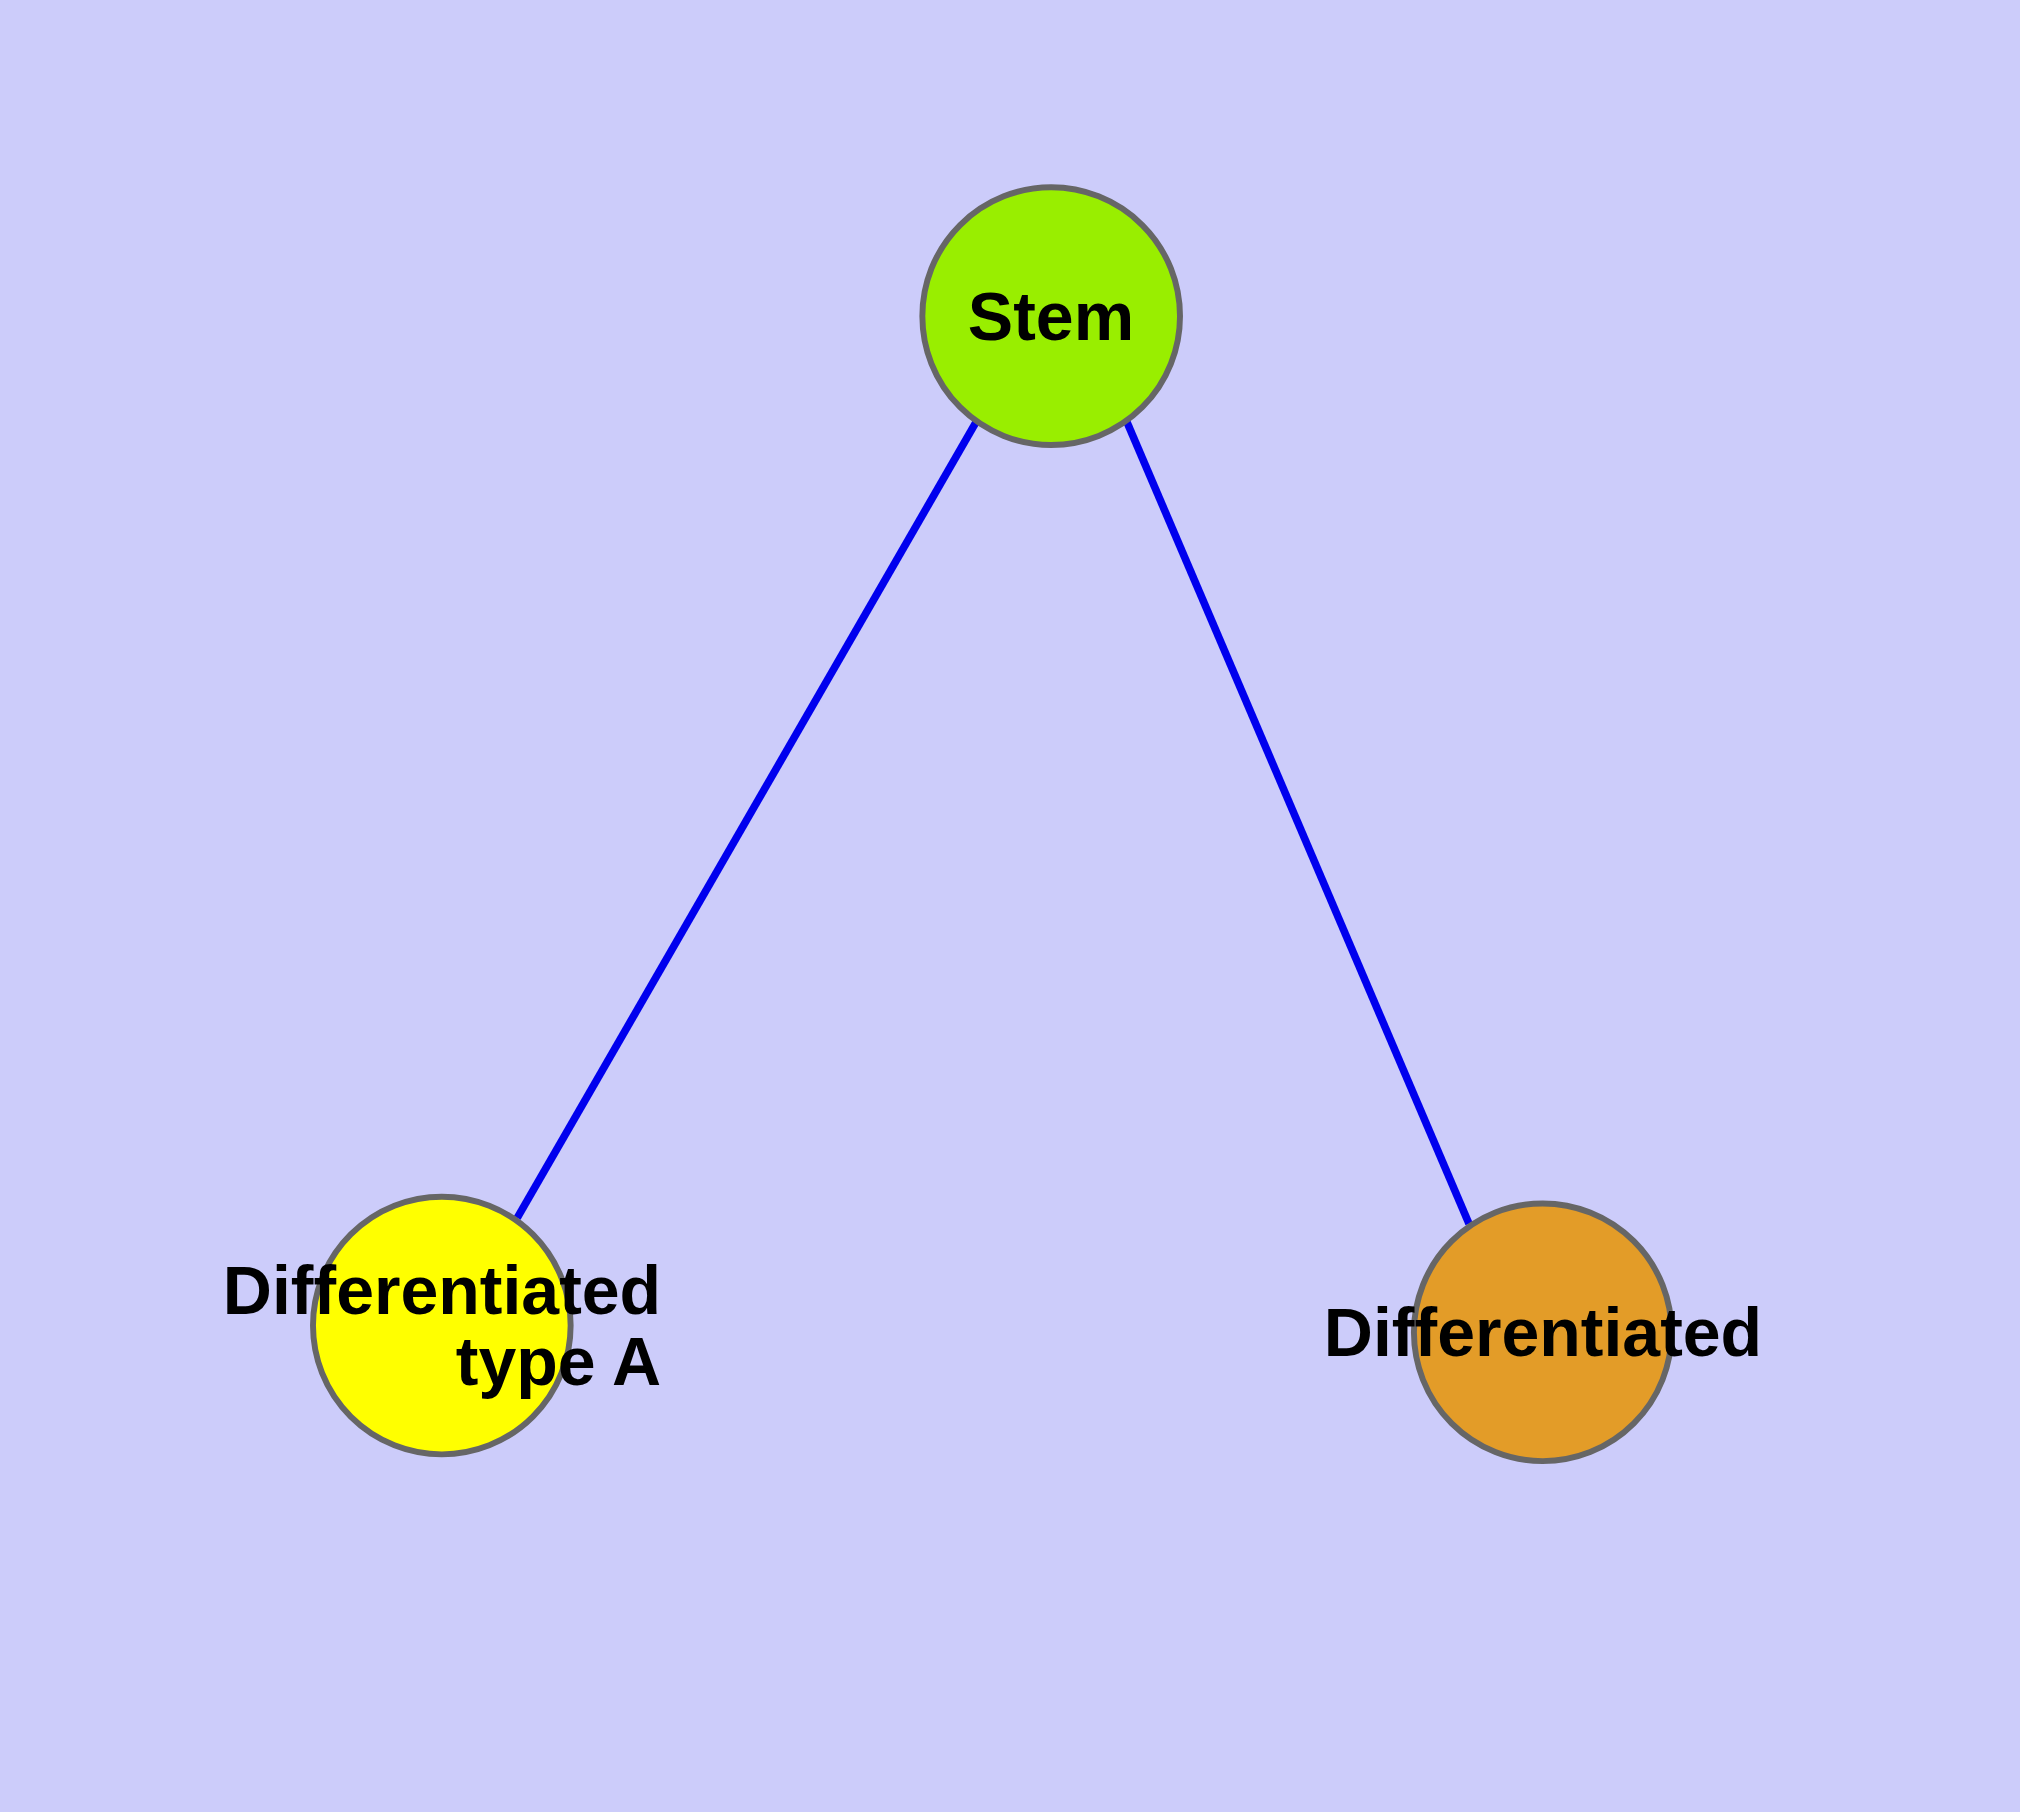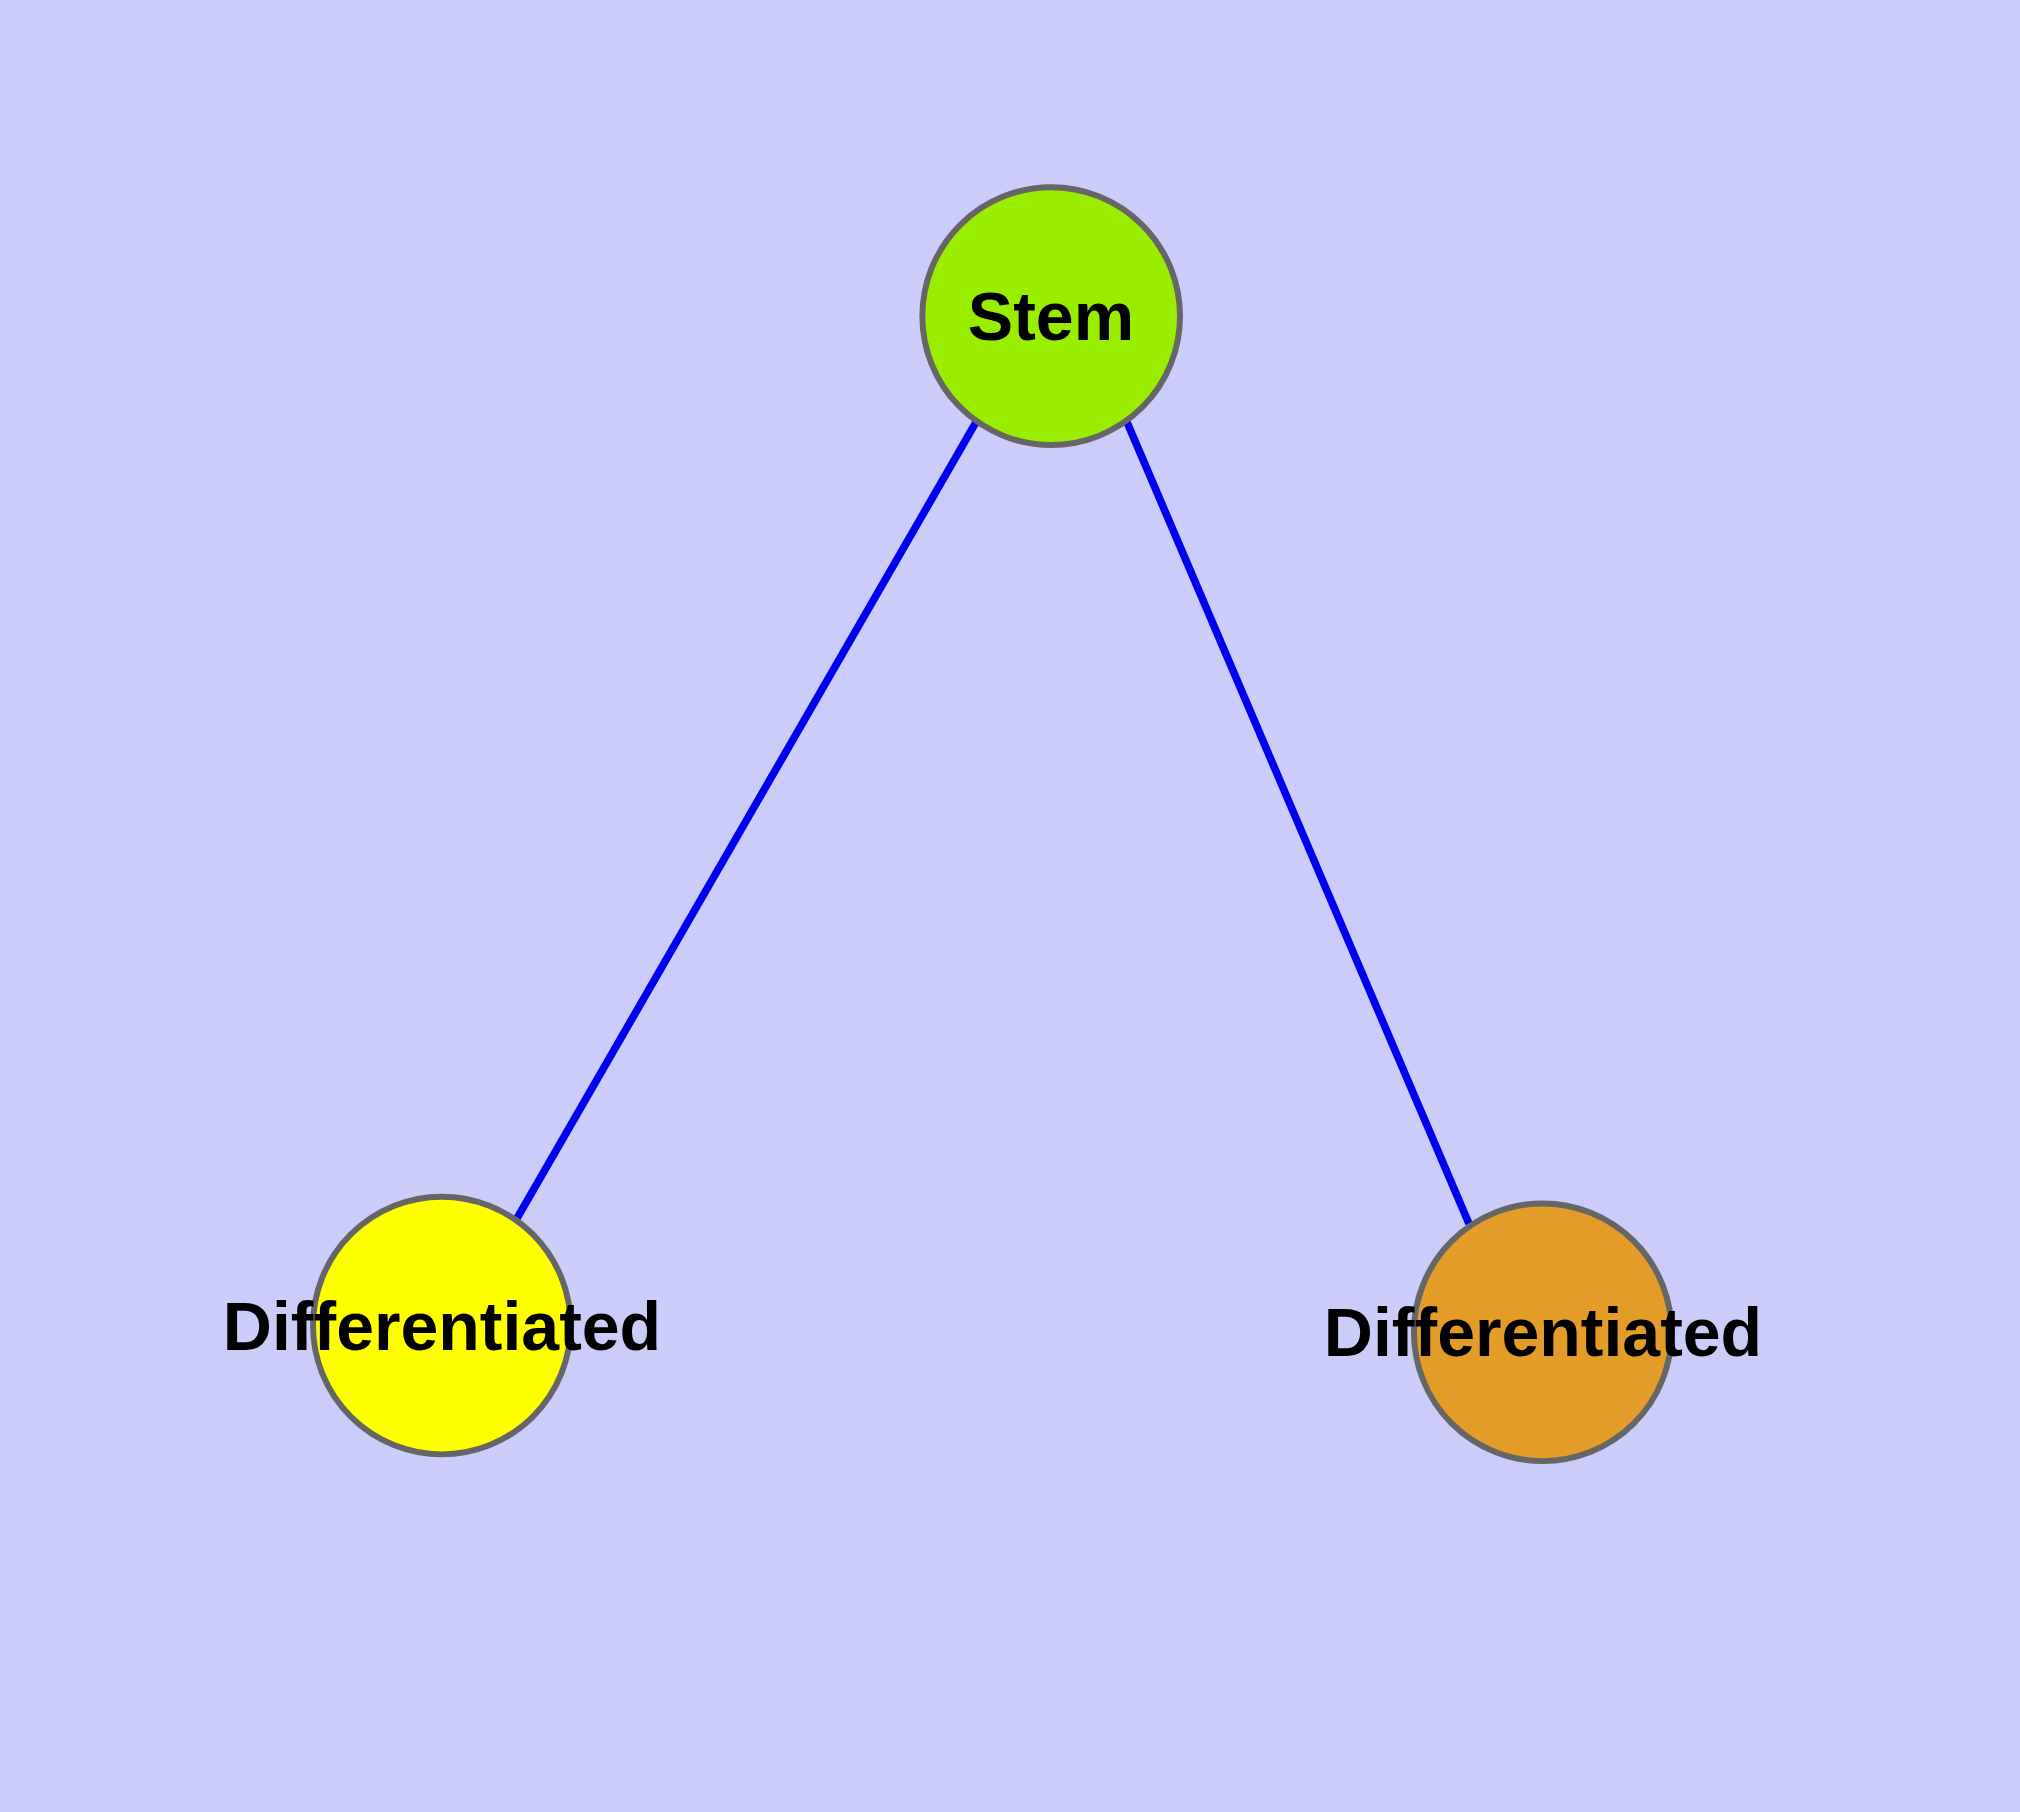--- a/index.html
+++ b/index.html
@@ -60,19 +60,20 @@
       <circle id="node-1" cx="521" cy="1564" r="152" fill="#ffff00" stroke="#666666" stroke-width="7"></circle>
       <circle id="node-2" cx="1820" cy="1572" r="152" fill="#e39c28" stroke="#666666" stroke-width="7"></circle>
     </g>
   </svg>
 
   <div class="node-label" id="label-0" style="left: 1051px; top: 316px; font-size: 68px; color: rgb(0, 0, 0);">
       <span class="label-line">Stem</span>
     </div>
   <div class="node-label" id="label-1" style="left: 442px; top: 1326px; font-size: 68px; color: rgb(0, 0, 0);">
       <span class="label-line">Differentiated</span>
+      <span class="label-line">type A</span>
     </div>
   <div class="node-label" id="label-2" style="left: 1543px; top: 1332px; font-size: 68px; color: rgb(0, 0, 0);">
       <span class="label-line">Differentiated</span>
     </div>
 
 </div>
 
 
 </body></html>

